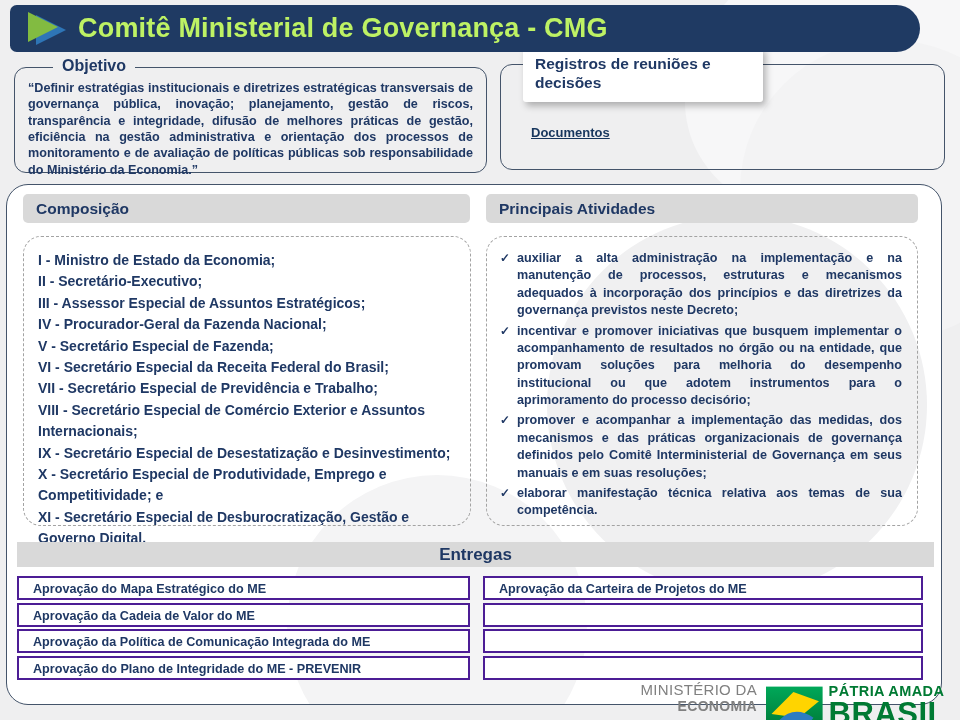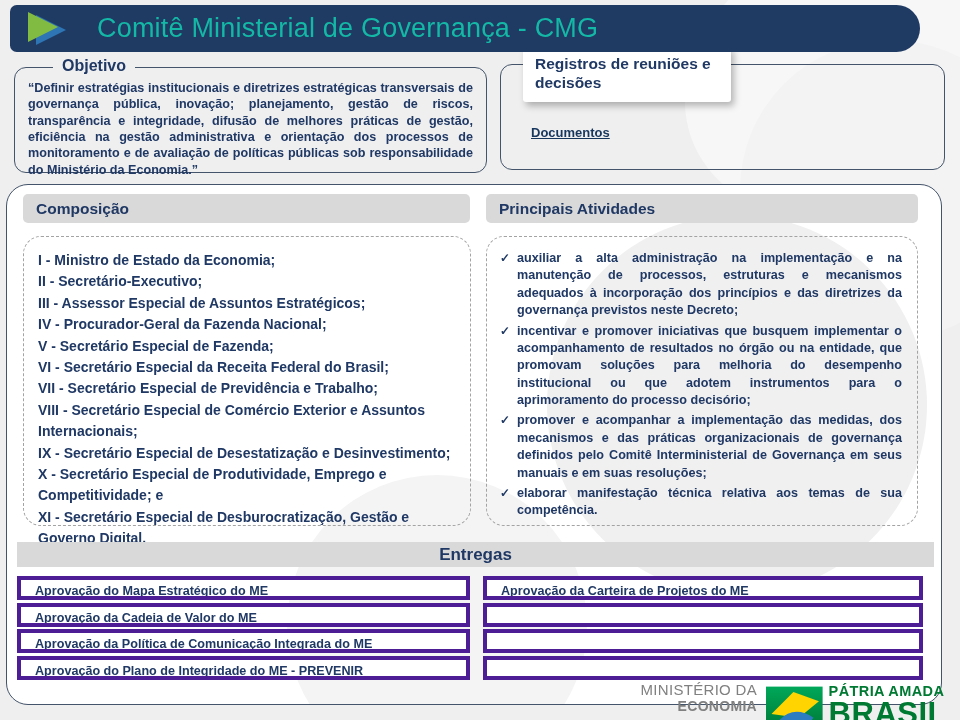--- a/index.html
+++ b/index.html
@@ -18,41 +18,41 @@
   .deco3 { width:340px; height:340px; left:330px; top:300px; background:#eaeaeb; }
 
   
   .banner {
     position:absolute; left:10px; top:5px; width:910px; height:47px;
     background:#1f3a63; border-radius:8px 28px 28px 8px;
     display:flex; align-items:center; z-index:2;
   }
   .banner .arrow { width:52px; height:38px; margin-left:12px; flex:0 0 auto; }
   .banner h1 {
-    color:#14b8a6; font-size:27px; font-weight:normal; letter-spacing:0.2px;
-    margin-left:23px; white-space:nowrap;
+    color:#bef264; font-size:27px; font-weight:bold; letter-spacing:0.2px;
+    margin-left:4px; white-space:nowrap;
   }
 
   
   .fbox {
     position:absolute; border:1.6px solid #44546a; border-radius:12px; z-index:1;
   }
   .fbox-objetivo { left:14px; top:67px; width:473px; height:106px; }
   .fbox-objetivo .legend {
     position:absolute; top:-11px; left:38px; background:#efeff0;
     padding:0 9px; font-size:16px; font-weight:bold; color:#1f3864;
   }
   .fbox-objetivo .body {
     padding:12px 13px 10px 13px; font-size:12.6px; line-height:1.3;
     font-weight:bold; text-align:justify; color:#1f3864;
   }
 
   .fbox-registros { left:500px; top:64px; width:445px; height:106px; }
   .fbox-registros .legend-card {
-    position:absolute; top:-18px; left:22px; width:208px;
+    position:absolute; top:-18px; left:22px; width:240px;
     background:#ffffff; border-radius:3px; padding:7px 12px 9px 12px;
     box-shadow:3px 4px 7px rgba(0,0,0,0.28);
     font-size:15.5px; font-weight:bold; line-height:1.25; color:#1f3864;
   }
   .doc-link {
     position:absolute; left:30px; top:60px; font-size:13px; font-weight:bold;
     color:#17365d; text-decoration:underline; cursor:pointer;
   }
 
   
@@ -99,21 +99,21 @@
   .bar-entregas {
     position:absolute; left:10px; top:357px; width:917px; height:25px;
     background:#d9d9d9; font-size:17px; font-weight:bold; color:#1f3864;
     text-align:center; line-height:25px;
   }
 
   .dtable { position:absolute; top:391px; }
   .dtable-left  { left:10px;  width:453px; }
   .dtable-right { left:476px; width:440px; }
   .dtable .row {
-    height:24px; border:4px solid #4c1d95; background:#ffffff;
+    height:24px; border:2px solid #4c1d95; background:#ffffff;
     margin-bottom:2.5px; font-size:12.6px; font-weight:bold; color:#1f3864;
     line-height:22px; padding-left:14px; white-space:nowrap; overflow:hidden;
   }
 
   
   .ministry {
     position:absolute; left:612px; top:674px; width:145px; text-align:right;
     color:#808080; z-index:3; line-height:1.1;
   }
   .ministry .l1 { font-size:15px; font-weight:normal; letter-spacing:0.3px;margin-top:8px; }

